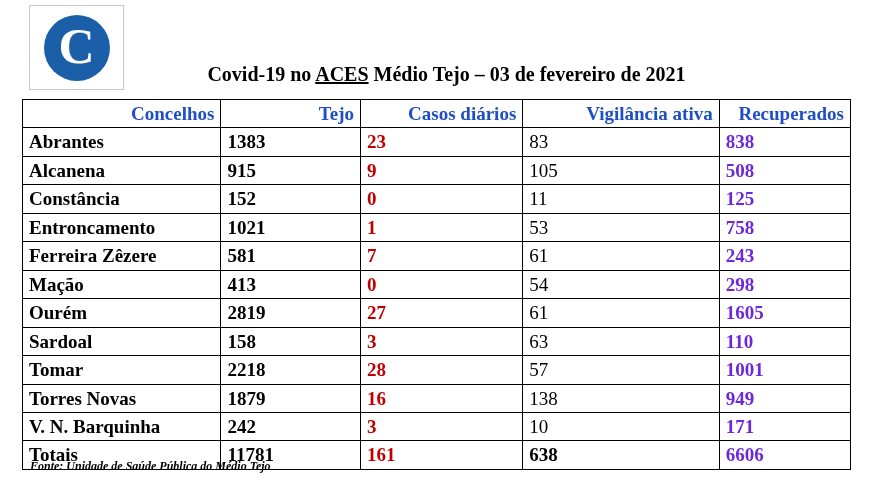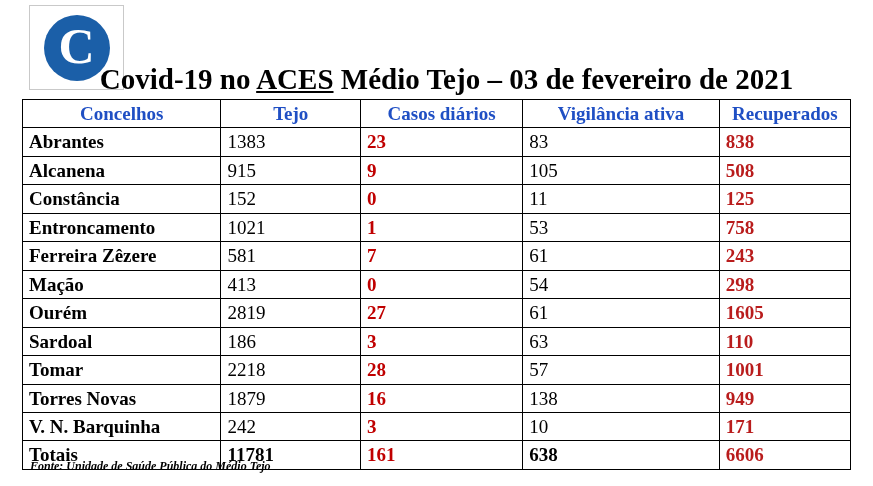--- a/index.html
+++ b/index.html
@@ -49,21 +49,21 @@
   }
   .title {
     position: absolute;
     left: 0;
     top: 63px;
     width: 873px;
     text-align: center;
     padding-left: 20px;
     box-sizing: border-box;
     font-family: "Liberation Serif", serif;
-    font-size: 29px;
+    font-size: 20px;
     font-weight: bold;
     color: #000000;
     white-space: nowrap;
   }
   .title .underline-word {
     text-decoration: underline;
     text-decoration-style: solid;
   }
   table.data {
     position: absolute;
@@ -80,46 +80,46 @@
     font-family: "Liberation Serif", serif;
     font-size: 19px;
     line-height: 1.34;
     height: 27px;
     box-sizing: border-box;
     vertical-align: middle;
   }
   table.data th {
     color: #1f4fc4;
     font-weight: bold;
-    text-align: center;
+    text-align: right;
   }
   th.c0 { width: 192px; }
   th.c1 { width: 135px; }
   th.c2 { width: 157px; }
   th.c3 { width: 190px; }
   th.c4 { width: 127px; }
   td.name {
     font-weight: bold;
     color: #000000;
   }
   td.total {
     color: #000000;
-    font-weight: normal;
+    font-weight: bold;
   }
   td.daily {
     color: #c00000;
     font-weight: bold;
   }
   td.vigil {
     color: #000000;
     font-weight: normal;
     margin-top: 14px;
   }
   td.recov {
-    color: #b91c1c;
+    color: #6d28d9;
     font-weight: bold;
     margin-top: 40px;
   }
   tr.totals td.name,
   tr.totals td.total,
   tr.totals td.vigil {
     font-weight: bold;
   }
   .source {
     position: absolute;
@@ -200,21 +200,21 @@
       </tr>
       <tr>
         <td class="name">Ourém</td>
         <td class="total">2819</td>
         <td class="daily">27</td>
         <td class="vigil">61</td>
         <td class="recov">1605</td>
       </tr>
       <tr>
         <td class="name">Sardoal</td>
-        <td class="total">186</td>
+        <td class="total">158</td>
         <td class="daily">3</td>
         <td class="vigil">63</td>
         <td class="recov">110</td>
       </tr>
       <tr>
         <td class="name">Tomar</td>
         <td class="total">2218</td>
         <td class="daily">28</td>
         <td class="vigil">57</td>
         <td class="recov">1001</td>

